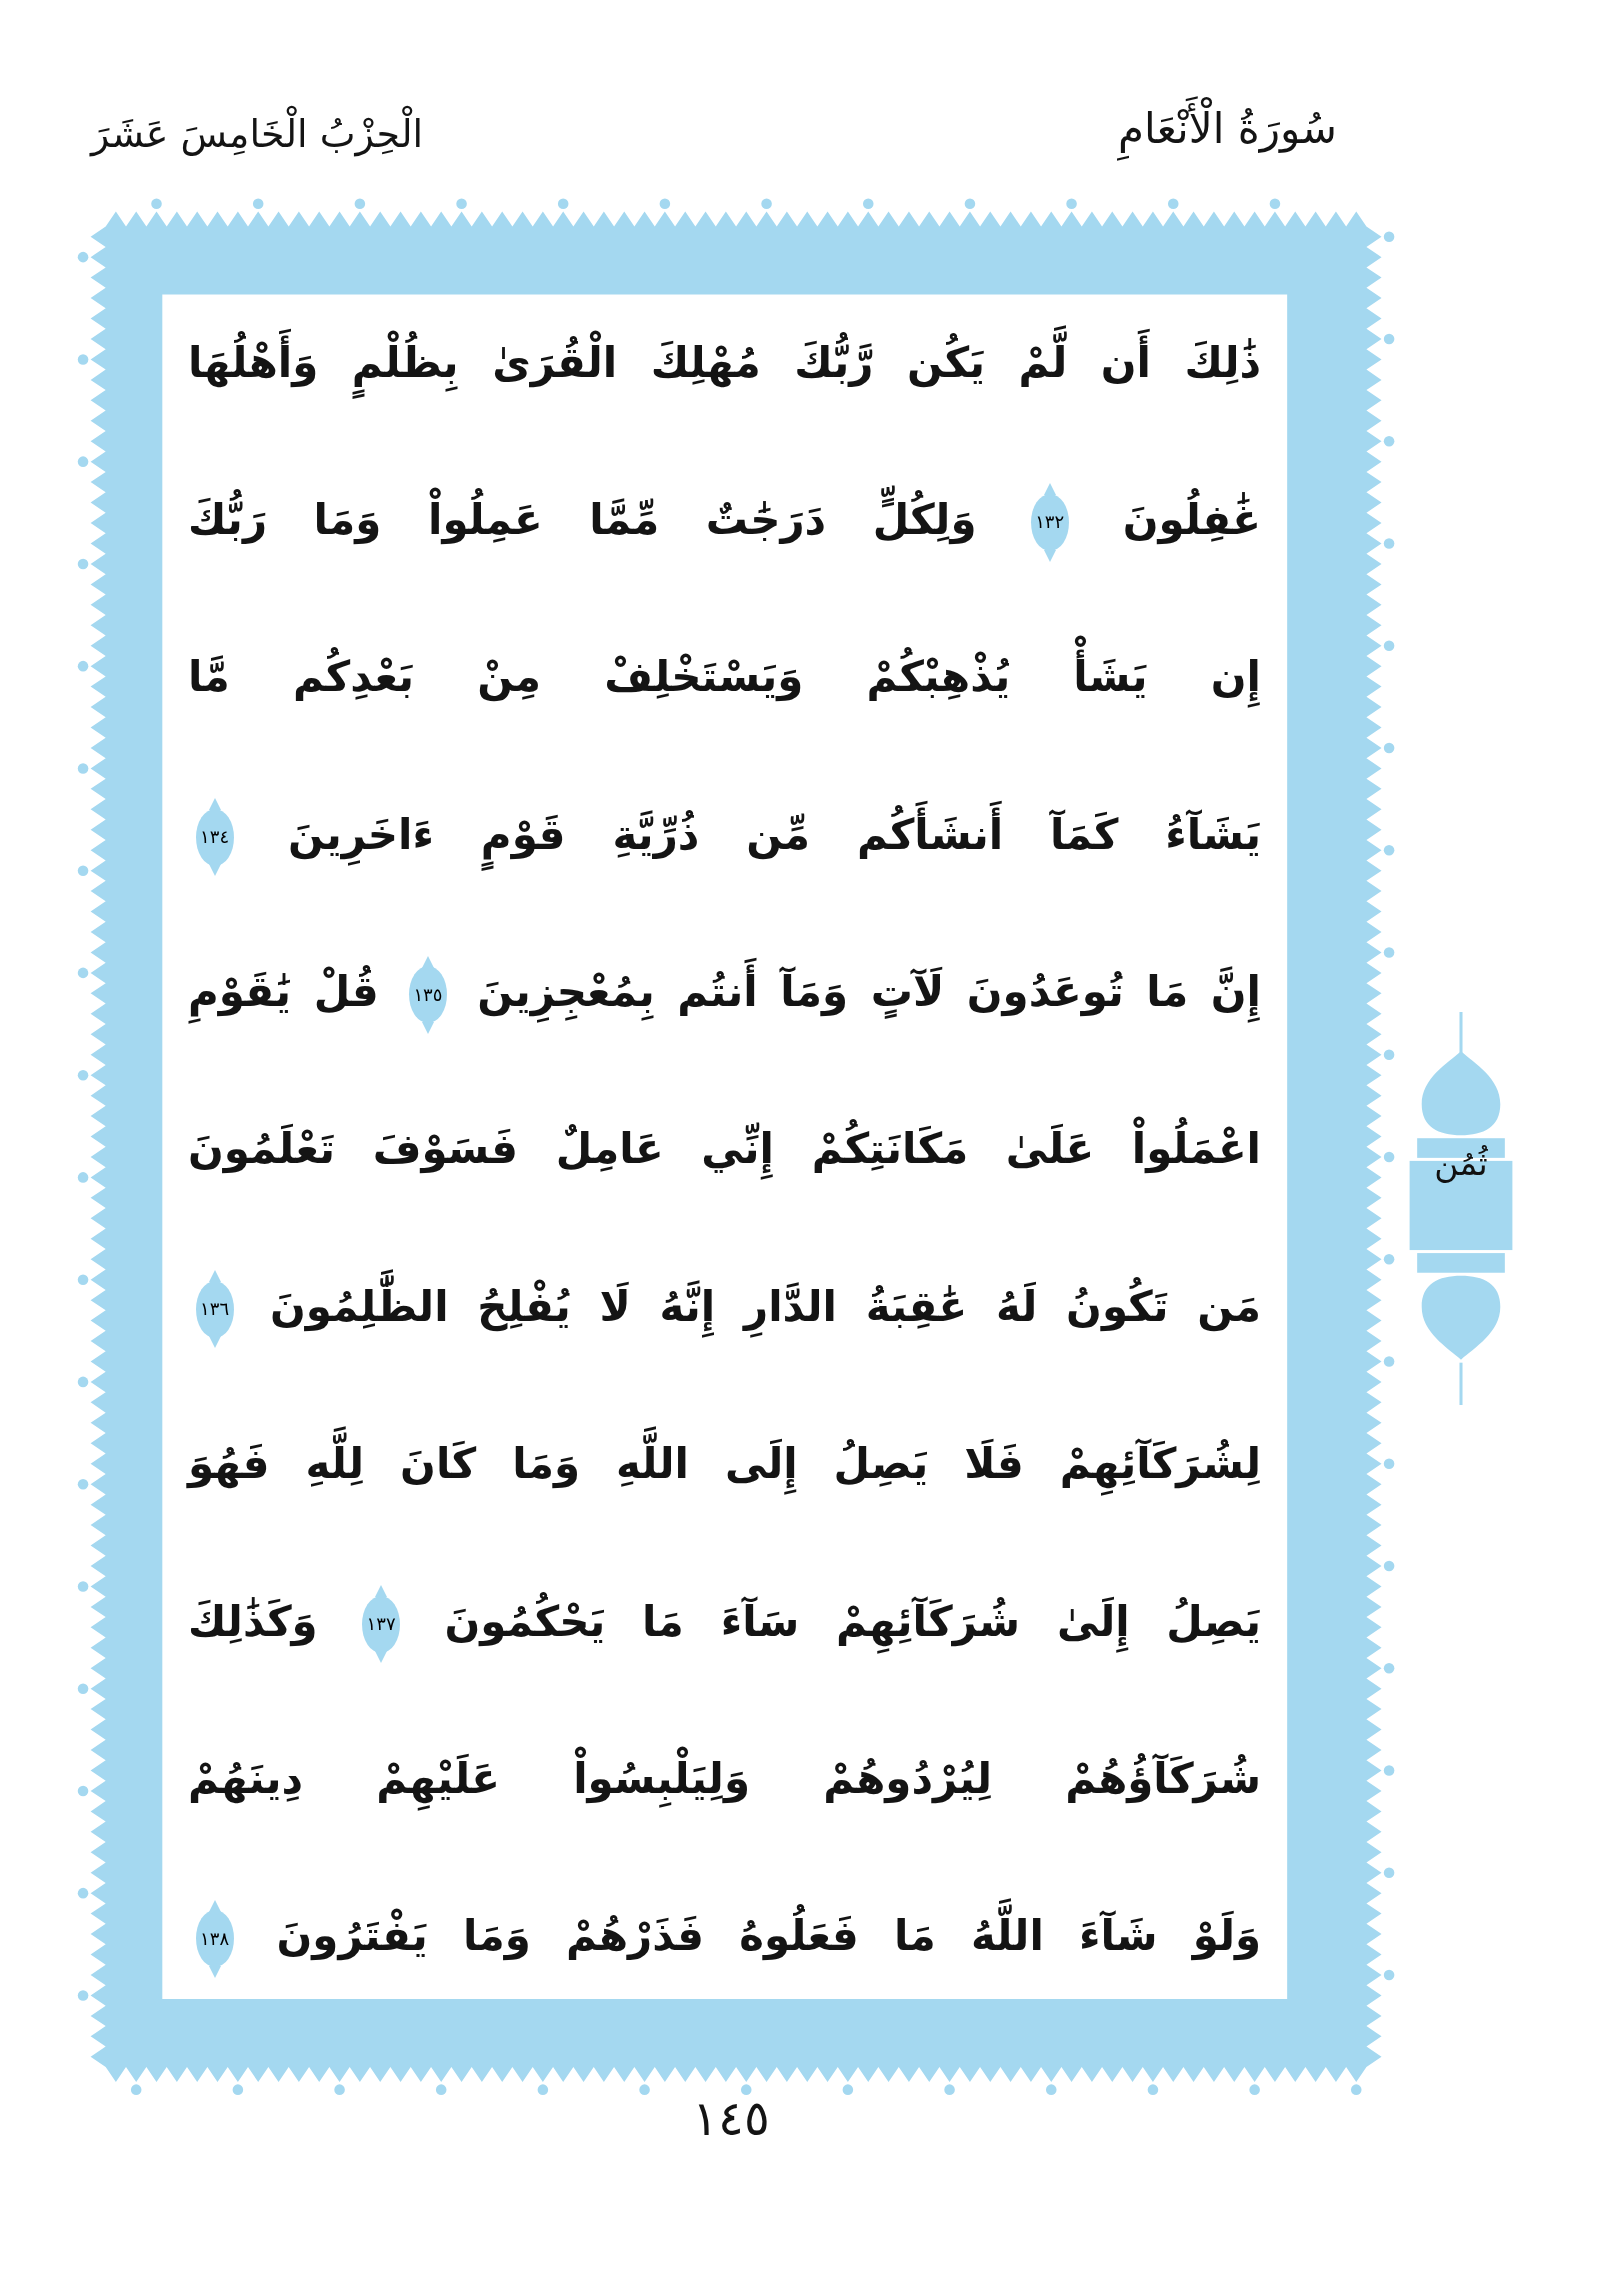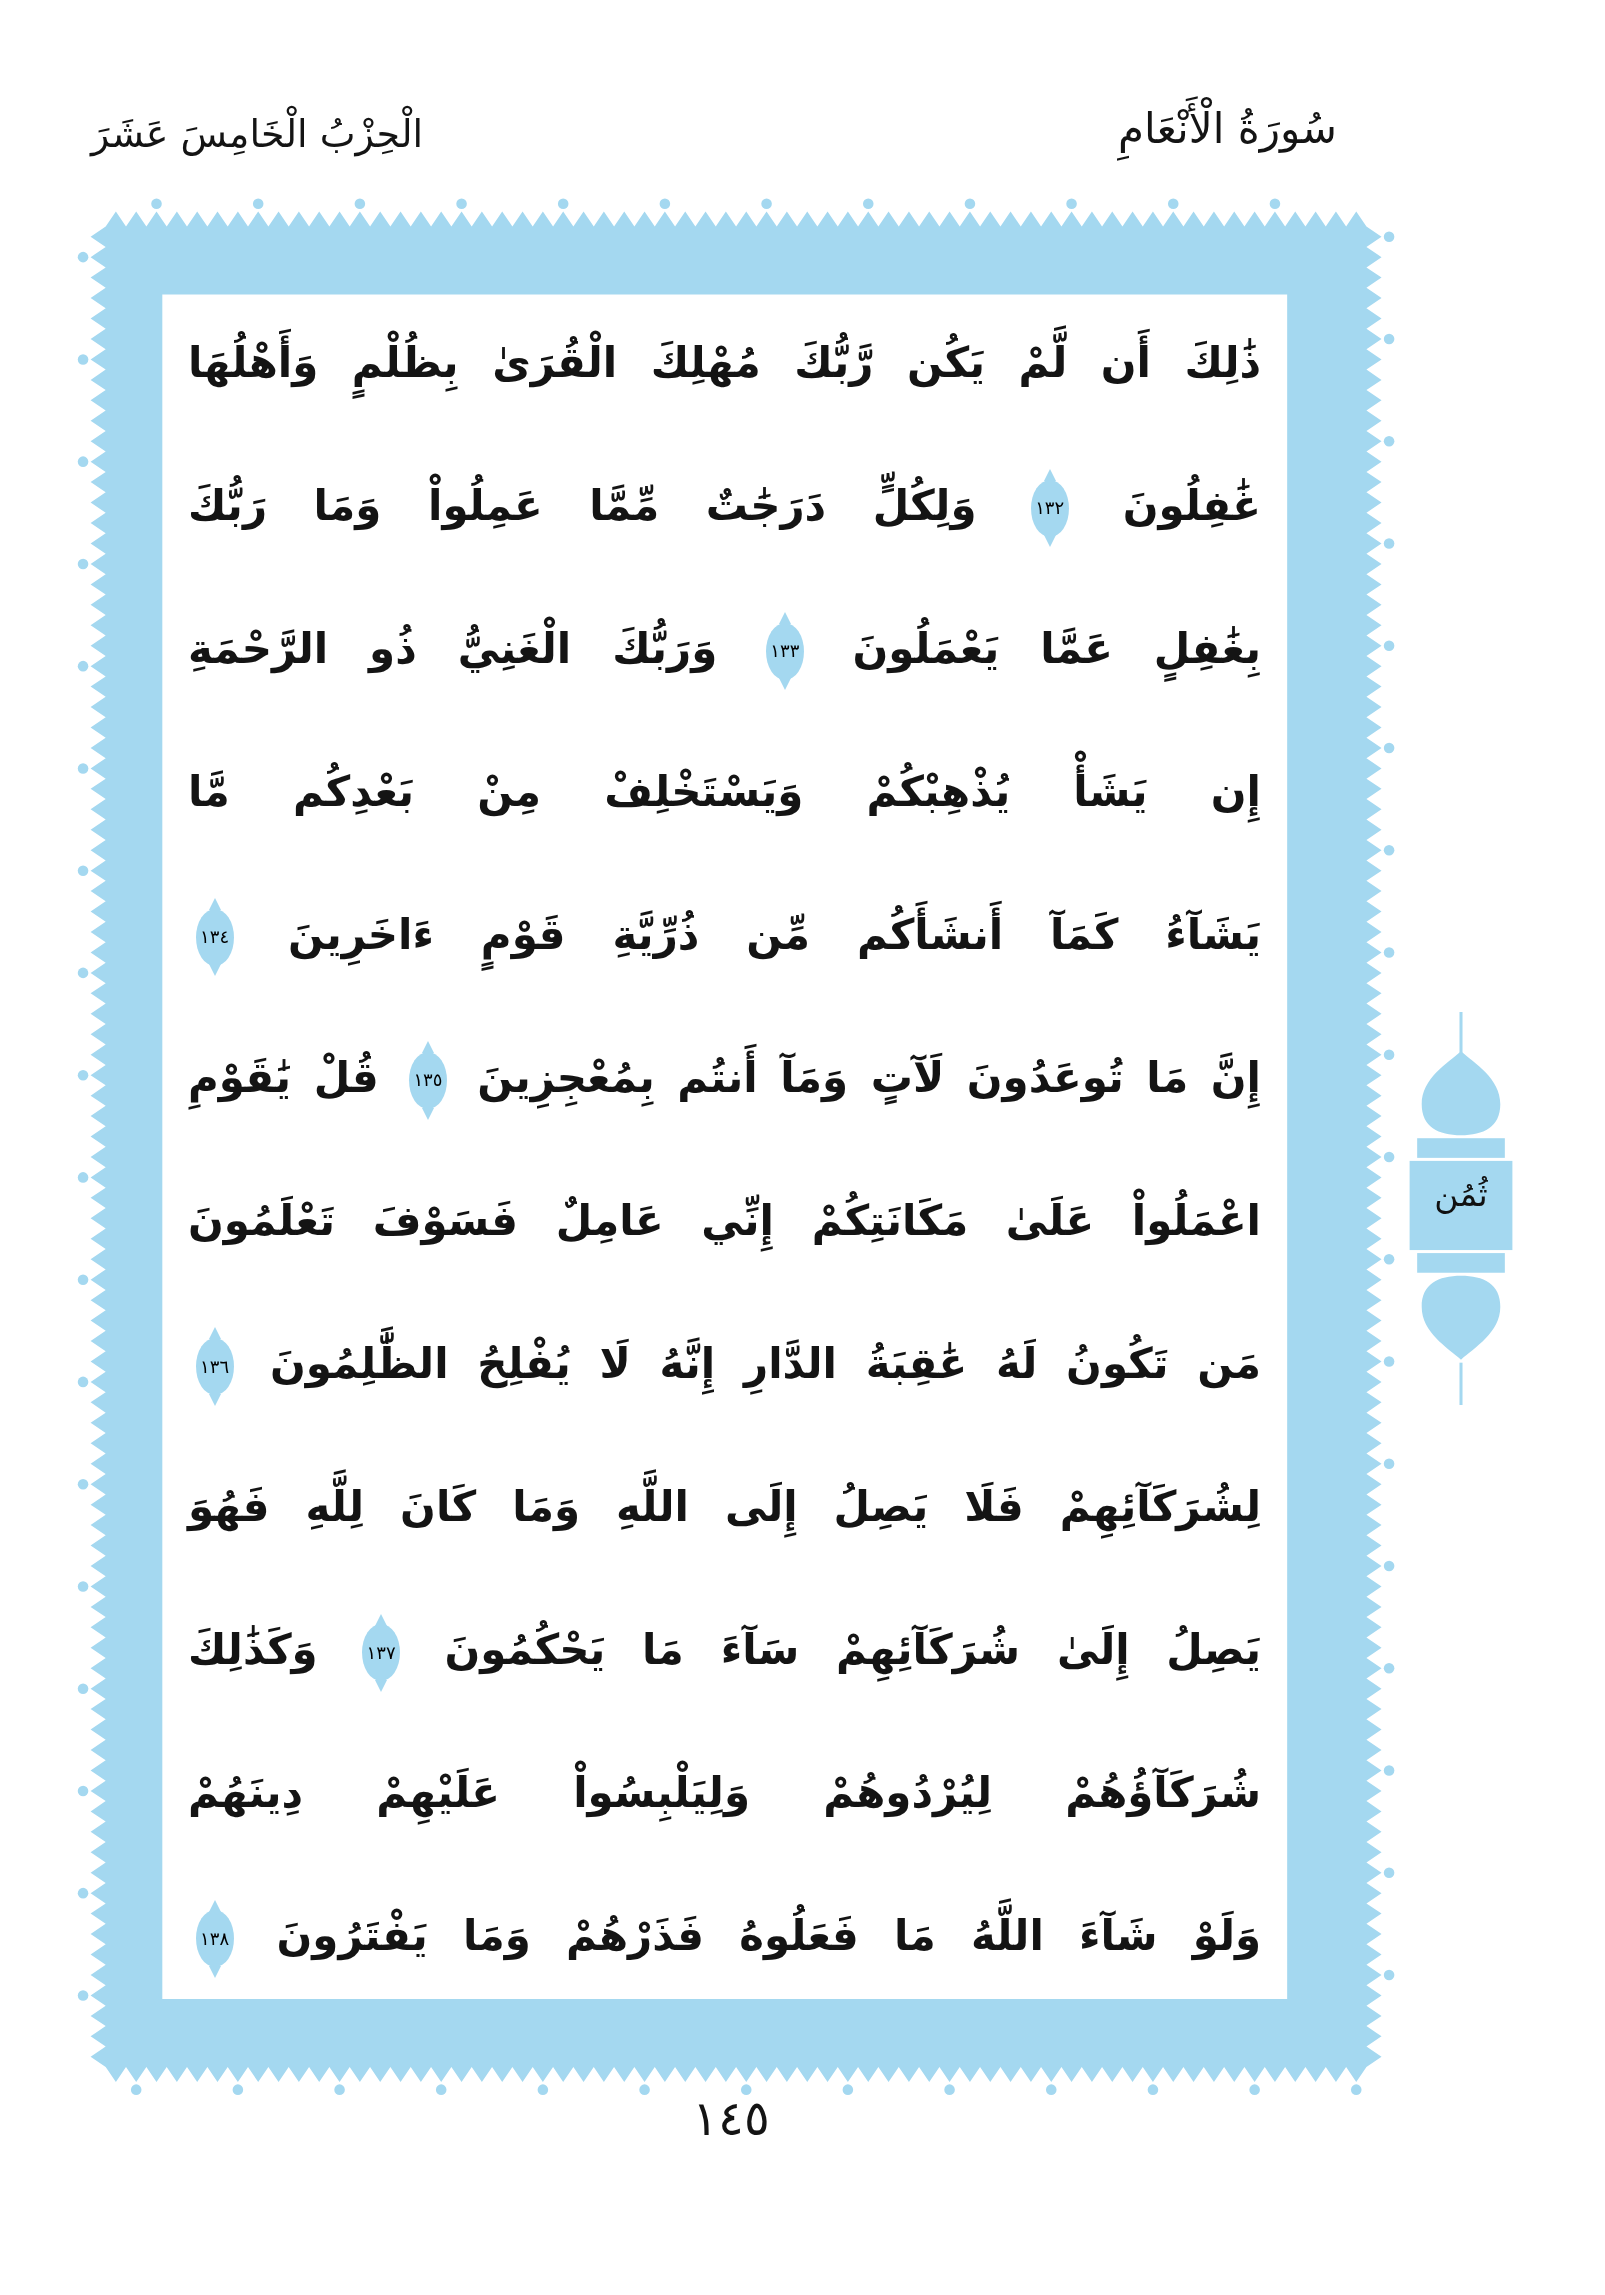--- a/index.html
+++ b/index.html
@@ -36,21 +36,21 @@
   .marker::before,.marker::after{
     content:""; position:absolute; left:50%; transform:translateX(-50%);
     border-left:6.8px solid transparent; border-right:6.8px solid transparent;
   }
   .marker::before{ top:-10.6px; border-bottom:12px solid var(--accent); }
   .marker::after { bottom:-10.6px; border-top:12px solid var(--accent); }
   .hizb-star{ font-size:30px; font-weight:400; vertical-align:middle; margin-left:6px; }
   
   .medallion-svg{ position:absolute; left:1408px; top:1012px; }
   .medallion-label{
-    position:absolute; left:1408px; top:1150px; width:106px; height:89px;
+    position:absolute; left:1408px; top:1119px; width:106px; height:89px;
     display:flex; align-items:center; justify-content:center;
     font-size:33px; color:#111; direction:rtl;
   }
   
   .page-number{
     position:absolute; left:648px; top:2090px; width:166px;
     text-align:center; font-size:48px; color:var(--ink);
   }
 </style>
 </head>
@@ -122,21 +122,20 @@
       <circle cx="110.0" cy="882.4" r="7" fill="#A4D8F0"></circle>
       <circle cx="110.0" cy="747.0" r="7" fill="#A4D8F0"></circle>
       <circle cx="110.0" cy="611.5" r="7" fill="#A4D8F0"></circle>
       <circle cx="110.0" cy="476.1" r="7" fill="#A4D8F0"></circle>
       <circle cx="110.0" cy="340.6" r="7" fill="#A4D8F0"></circle>
     </svg>
 
   <div class="text-area">
       <div class="qline"><span class="ayah-txt">ذَٰلِكَ أَن لَّمْ يَكُن رَّبُّكَ مُهْلِكَ الْقُرَىٰ بِظُلْمٍ وَأَهْلُهَا</span> </div>
       <div class="qline"><span class="ayah-txt">غَٰفِلُونَ</span> <span class="marker">١٣٢</span> <span class="ayah-txt">وَلِكُلٍّ دَرَجَٰتٌ مِّمَّا عَمِلُواْ وَمَا رَبُّكَ</span> </div>
-      <div class="qline"><span class="ayah-txt">بِغَٰفِلٍ عَمَّا يَعْمَلُونَ</span> <span class="marker">١٣٣</span> <span class="ayah-txt">وَرَبُّكَ الْغَنِيُّ ذُو الرَّحْمَةِ</span> </div>
       <div class="qline"><span class="ayah-txt">إِن يَشَأْ يُذْهِبْكُمْ وَيَسْتَخْلِفْ مِنْ بَعْدِكُم مَّا</span> </div>
       <div class="qline"><span class="ayah-txt">يَشَآءُ كَمَآ أَنشَأَكُم مِّن ذُرِّيَّةِ قَوْمٍ ءَاخَرِينَ</span> <span class="marker">١٣٤</span> </div>
       <div class="qline"><span class="ayah-txt">إِنَّ مَا تُوعَدُونَ لَآتٍ وَمَآ أَنتُم بِمُعْجِزِينَ</span> <span class="marker">١٣٥</span> <span class="ayah-txt">قُلْ يَٰقَوْمِ</span> </div>
       <div class="qline"><span class="ayah-txt">اعْمَلُواْ عَلَىٰ مَكَانَتِكُمْ إِنِّي عَامِلٌ فَسَوْفَ تَعْلَمُونَ</span> </div>
       <div class="qline"><span class="ayah-txt">مَن تَكُونُ لَهُ عَٰقِبَةُ الدَّارِ إِنَّهُ لَا يُفْلِحُ الظَّٰلِمُونَ</span> <span class="marker">١٣٦</span> </div>
       <div class="qline"><span class="ayah-txt">لِشُرَكَآئِهِمْ فَلَا يَصِلُ إِلَى اللَّهِ وَمَا كَانَ لِلَّهِ فَهُوَ</span> </div>
       <div class="qline"><span class="ayah-txt">يَصِلُ إِلَىٰ شُرَكَآئِهِمْ سَآءَ مَا يَحْكُمُونَ</span> <span class="marker">١٣٧</span> <span class="ayah-txt">وَكَذَٰلِكَ</span> </div>
       <div class="qline"><span class="ayah-txt">شُرَكَآؤُهُمْ لِيُرْدُوهُمْ وَلِيَلْبِسُواْ عَلَيْهِمْ دِينَهُمْ</span> </div>
       <div class="qline"><span class="ayah-txt">وَلَوْ شَآءَ اللَّهُ مَا فَعَلُوهُ فَذَرْهُمْ وَمَا يَفْتَرُونَ</span> <span class="marker">١٣٨</span> </div>
     </div>

